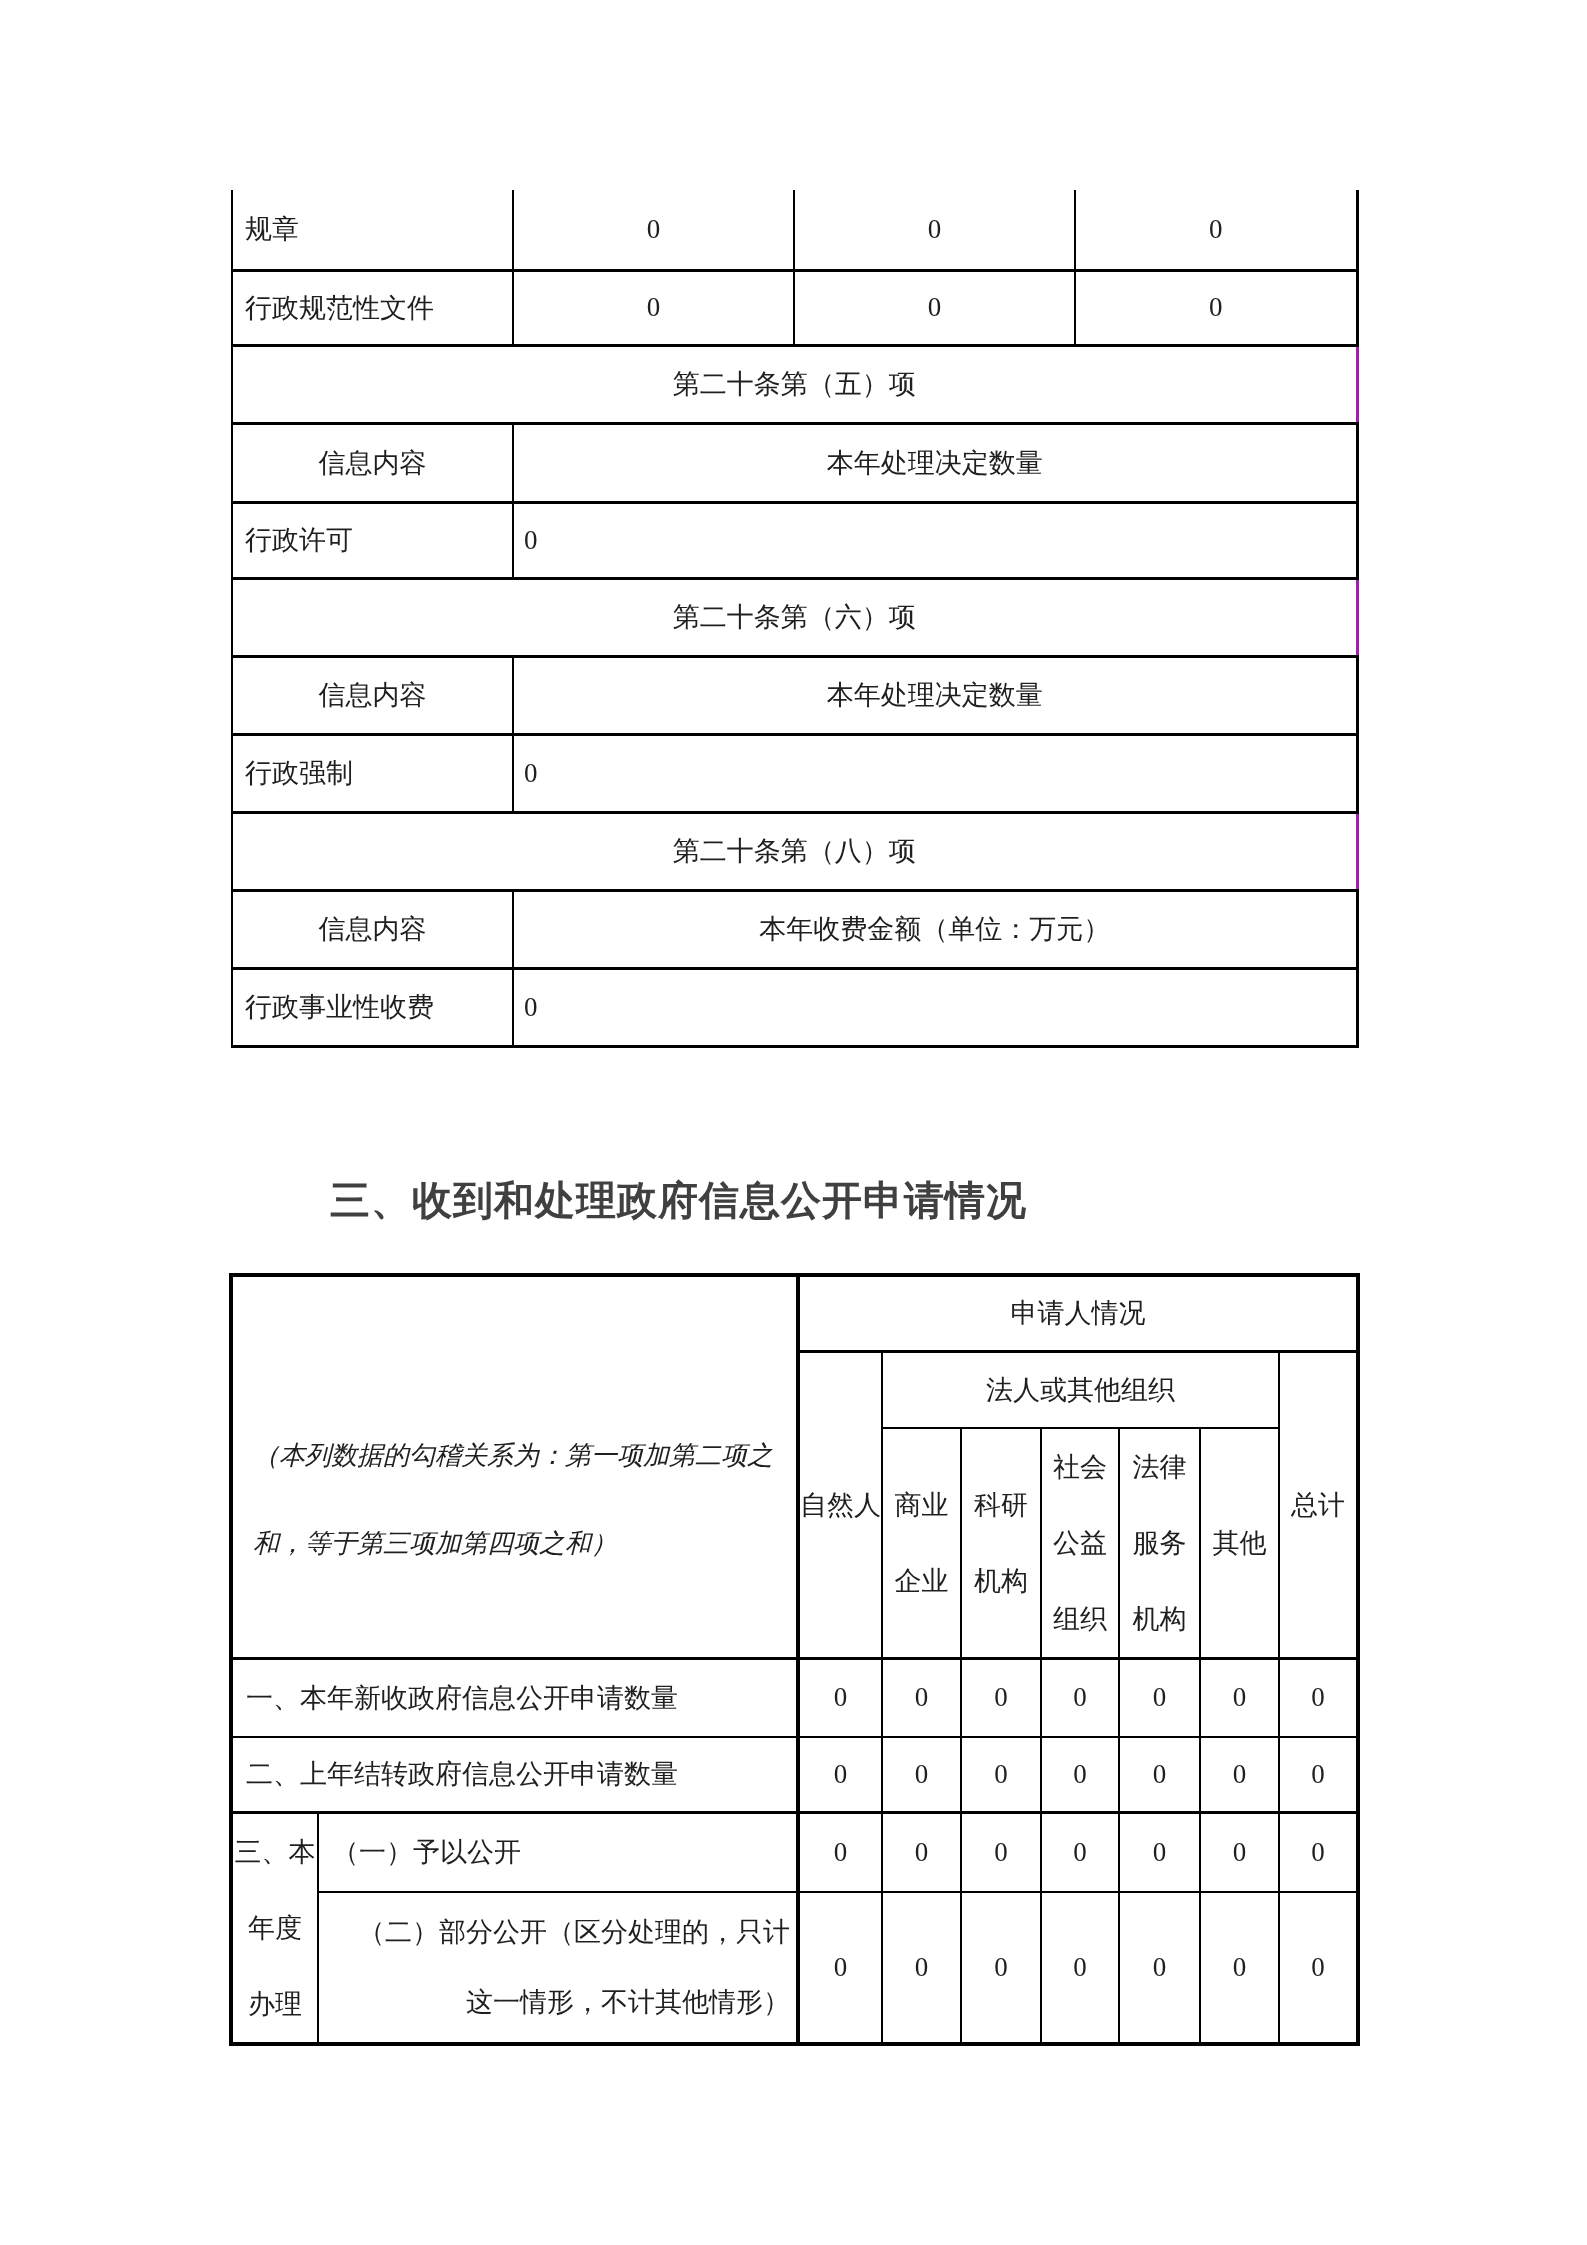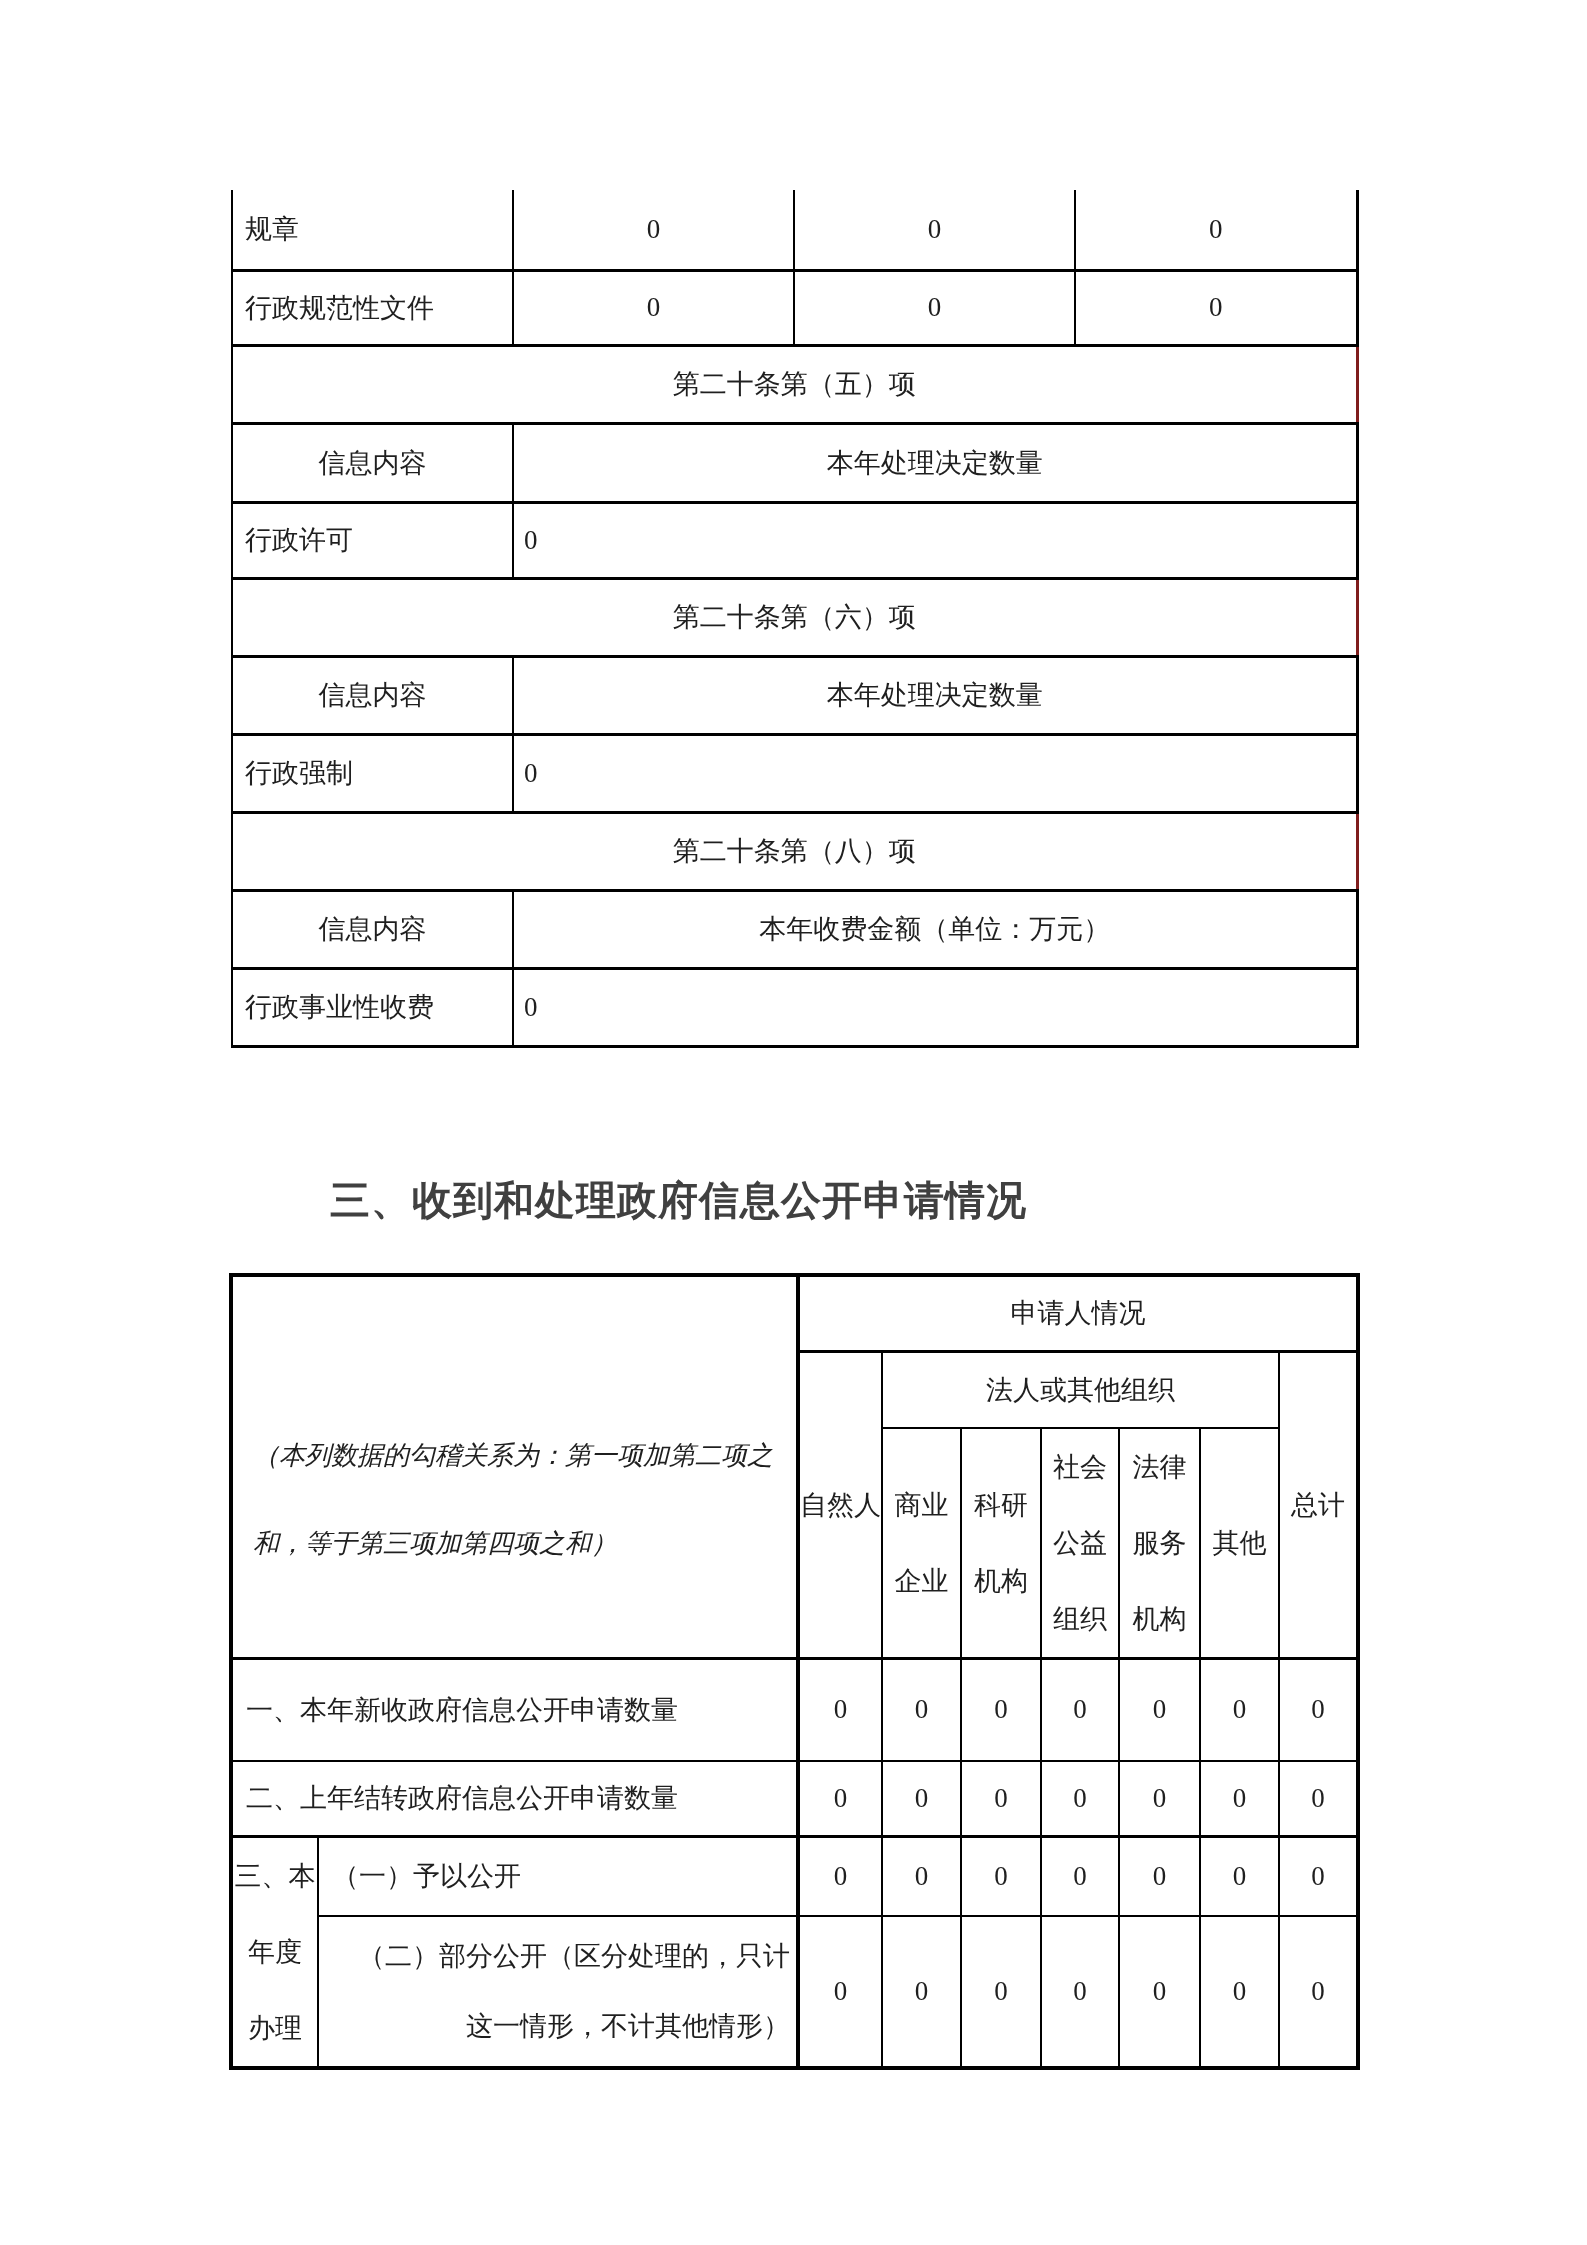--- a/index.html
+++ b/index.html
@@ -14,21 +14,21 @@
   table{border-collapse:collapse;table-layout:fixed;}
   td{font-size:27px;vertical-align:middle;overflow:hidden;}
 
   
   #table1{position:absolute;left:231px;top:190px;width:1125px;}
   #table1 td{border-bottom:3px solid #000;}
   #table1 .lbl   {text-align:left;padding-left:12px;border-left:2px solid #000;border-right:2px solid #000;}
   #table1 .lblc  {text-align:center;border-left:2px solid #000;border-right:2px solid #000;}
   #table1 .val   {text-align:center;border-right:2px solid #000;}
   #table1 .val-r {text-align:center;border-right:3px solid #000;}
-  #table1 .sec   {text-align:center;border-left:2px solid #000;border-right:3px solid #7f1d1d;}
+  #table1 .sec   {text-align:center;border-left:2px solid #000;border-right:3px solid #a21caf;}
   #table1 .mhead {text-align:center;border-right:3px solid #000;}
   #table1 .mval  {text-align:left;padding-left:10px;border-right:3px solid #000;}
 
   
   #table2{position:absolute;left:229px;top:1273px;width:1127px;}
   #table2 td{text-align:center;}
   .b-t4{border-top:4px solid #000;}
   .b-l4{border-left:4px solid #000;}
   .b-r4{border-right:4px solid #000;}
   .b-r2{border-right:2px solid #000;}
@@ -127,21 +127,21 @@
       <td class="b-r2 b-b2" colspan="5">法人或其他组织</td>
       <td class="b-r4 b-b3" rowspan="2">总计</td>
     </tr>
     <tr style="height:229px">
       <td class="colhead b-r2 b-b3">商业企业</td>
       <td class="colhead b-r2 b-b3">科研机构</td>
       <td class="colhead b-r2 b-b3">社会公益组织</td>
       <td class="colhead b-r2 b-b3">法律服务机构</td>
       <td class="colhead b-r2 b-b3">其他</td>
     </tr>
-    <tr style="height:102px">
+    <tr style="height:78px">
       <td class="rowlbl b-l4 b-r4 b-b2" colspan="2">一、本年新收政府信息公开申请数量</td>
       <td class="b-r2 b-b2">0</td>
       <td class="b-r2 b-b2">0</td>
       <td class="b-r2 b-b2">0</td>
       <td class="b-r2 b-b2">0</td>
       <td class="b-r2 b-b2">0</td>
       <td class="b-r2 b-b2">0</td>
       <td class="b-r4 b-b2">0</td>
     </tr>
     <tr style="height:76px">

